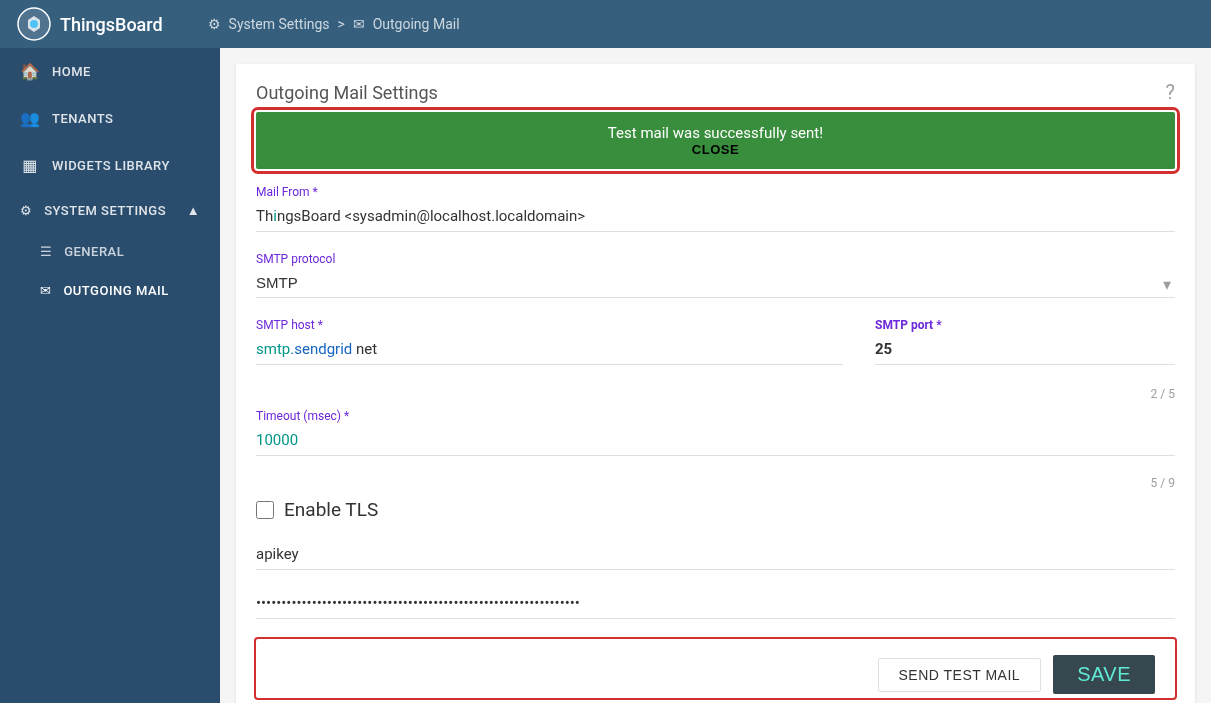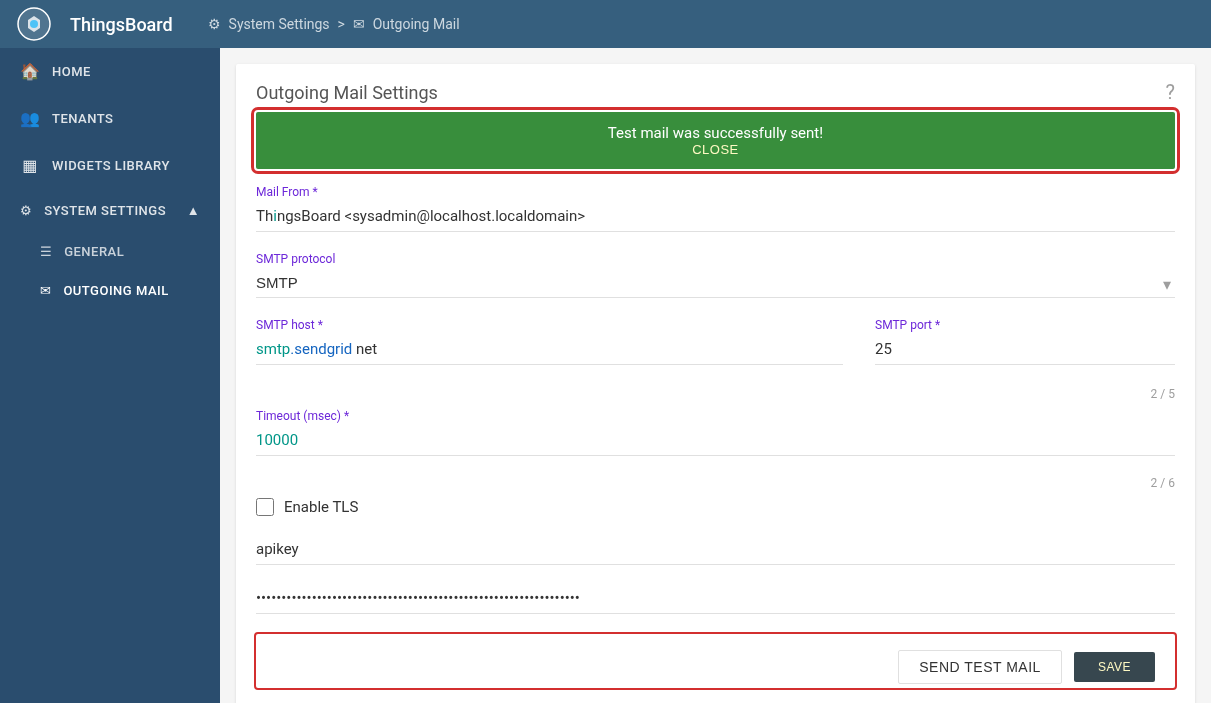--- a/index.html
+++ b/index.html
@@ -11,21 +11,21 @@
       height: 48px;
       display: flex;
       align-items: center;
       padding: 0 16px;
       flex-shrink: 0;
       gap: 12px;
     }
     .top-nav .logo {
       display: flex;
       align-items: center;
-      gap: 18px;
+      gap: 8px;
       color: white;
       font-size: 18px;
       font-weight: 500;
       min-width: 180px;
     }
     .top-nav .logo-icon {
       width: 36px;
       height: 36px;
     }
     .breadcrumb {
@@ -139,23 +139,23 @@
       margin: 0 20px 16px;
       border-radius: 2px;
       font-size: 15px;
       outline: 3px solid #d32f2f;
       outline-offset: 2px;
       flex-direction: column;
     }
     .success-banner .close-btn {
       background: transparent;
       border: none;
-      color: #fef9c3;
+      color: #000000;
       font-size: 13px;
-      font-weight: 400;
+      font-weight: 700;
       cursor: pointer;
       letter-spacing: 0.5px;
     }
 
     
     .form-section {
       padding: 0 20px;
     }
     .form-field {
       margin-bottom: 20px;
@@ -200,20 +200,21 @@
 
     .form-row {
       display: flex;
       gap: 32px;
     }
     .form-row .form-field {
       flex: 1;
     }
     .form-row .form-field.small {
       flex: 0 0 300px;
+      font-weight: bold;
     }
 
     .char-count {
       text-align: right;
       font-size: 12px;
       color: #9e9e9e;
       margin-top: 2px;
       margin-bottom: 8px;
     }
 
@@ -222,21 +223,21 @@
       align-items: center;
       gap: 10px;
       margin-bottom: 20px;
     }
     .checkbox-row input[type="checkbox"] {
       width: 18px;
       height: 18px;
       cursor: pointer;
     }
     .checkbox-label {
-      font-size: 15px;
+      font-size: 19px;
       color: #333;
     }
 
     
     .text-teal { color: #009688; }
 
     
     .card-actions {
       display: flex;
       justify-content: flex-end;
@@ -257,23 +258,23 @@
       font-weight: 500;
       letter-spacing: 0.5px;
       cursor: pointer;
       text-transform: uppercase;
       border-radius: 2px;
     }
 
     .btn-save {
       background: #37474f;
       border: none;
-      color: #fef9c3;
+      color: #5eead4;
       padding: 8px 24px;
-      font-size: 12px;
+      font-size: 20px;
       font-weight: 500;
       letter-spacing: 0.5px;
       cursor: pointer;
       text-transform: uppercase;
       border-radius: 2px;
     }
   </style>
 </head>
 <body>
 
@@ -372,21 +373,21 @@
             <label class="form-label">SMTP port *</label>
             <span class="form-value">25</span>
           </div>
         </div>
         <div class="char-count">2 / 5</div>
 
         <div class="form-field">
           <label class="form-label">Timeout (msec) *</label>
           <span class="form-value text-teal">10000</span>
         </div>
-        <div class="char-count">2 / 6</div>
+        <div class="char-count">5 / 9</div>
 
         <div class="checkbox-row">
           <input type="checkbox" id="enableTls" style="">
           <label class="checkbox-label" for="enableTls">Enable TLS</label>
         </div>
 
         <div class="form-field">
           <span class="form-value">apikey</span>
         </div>
 

